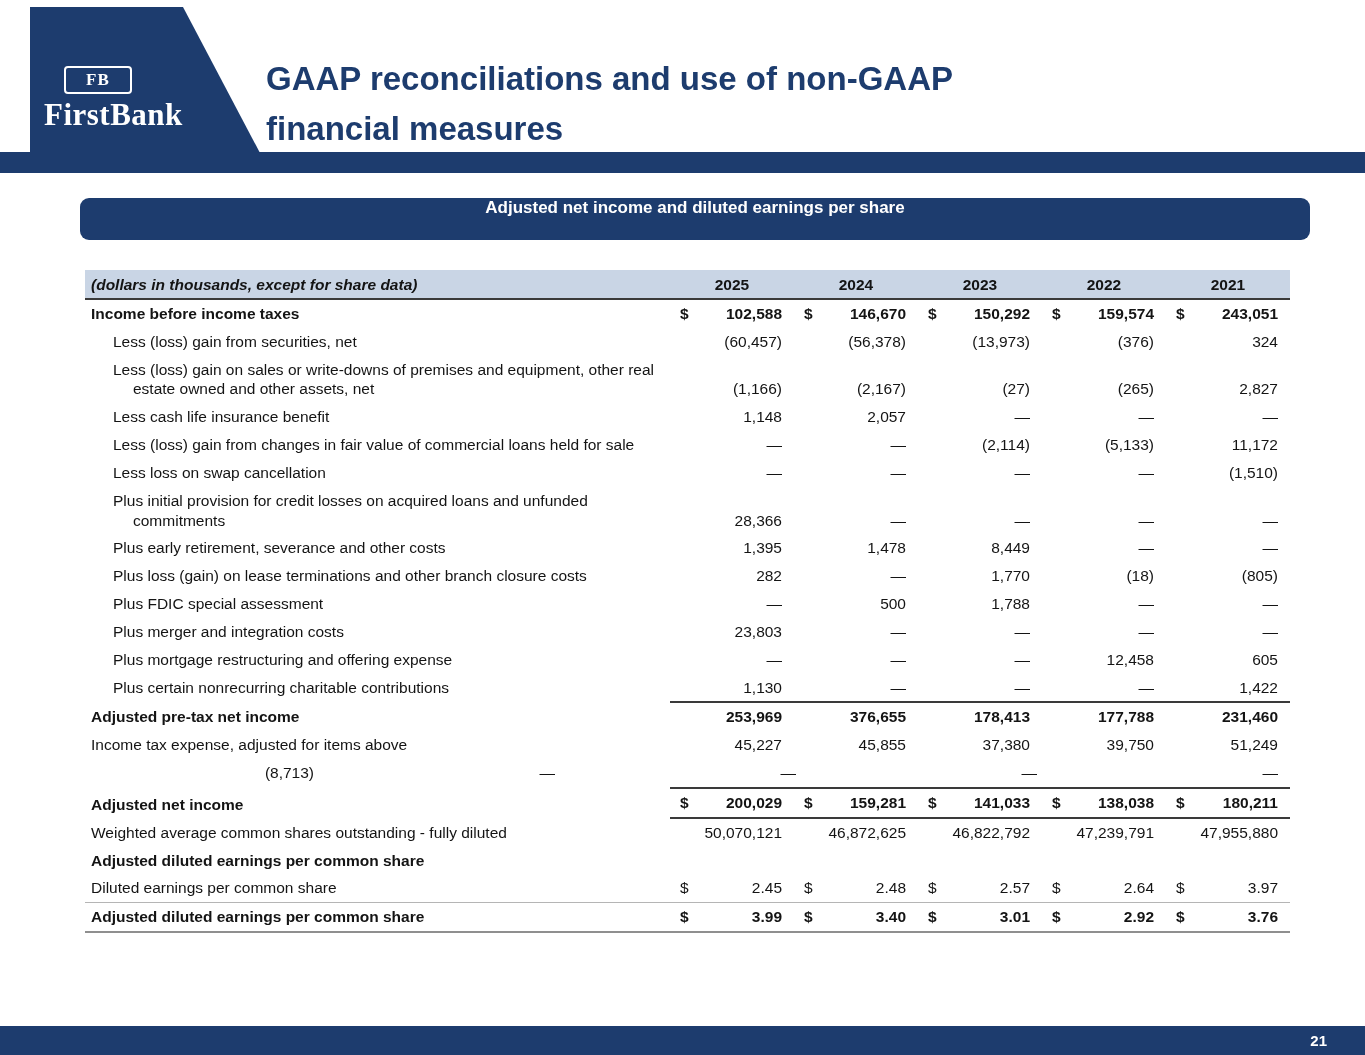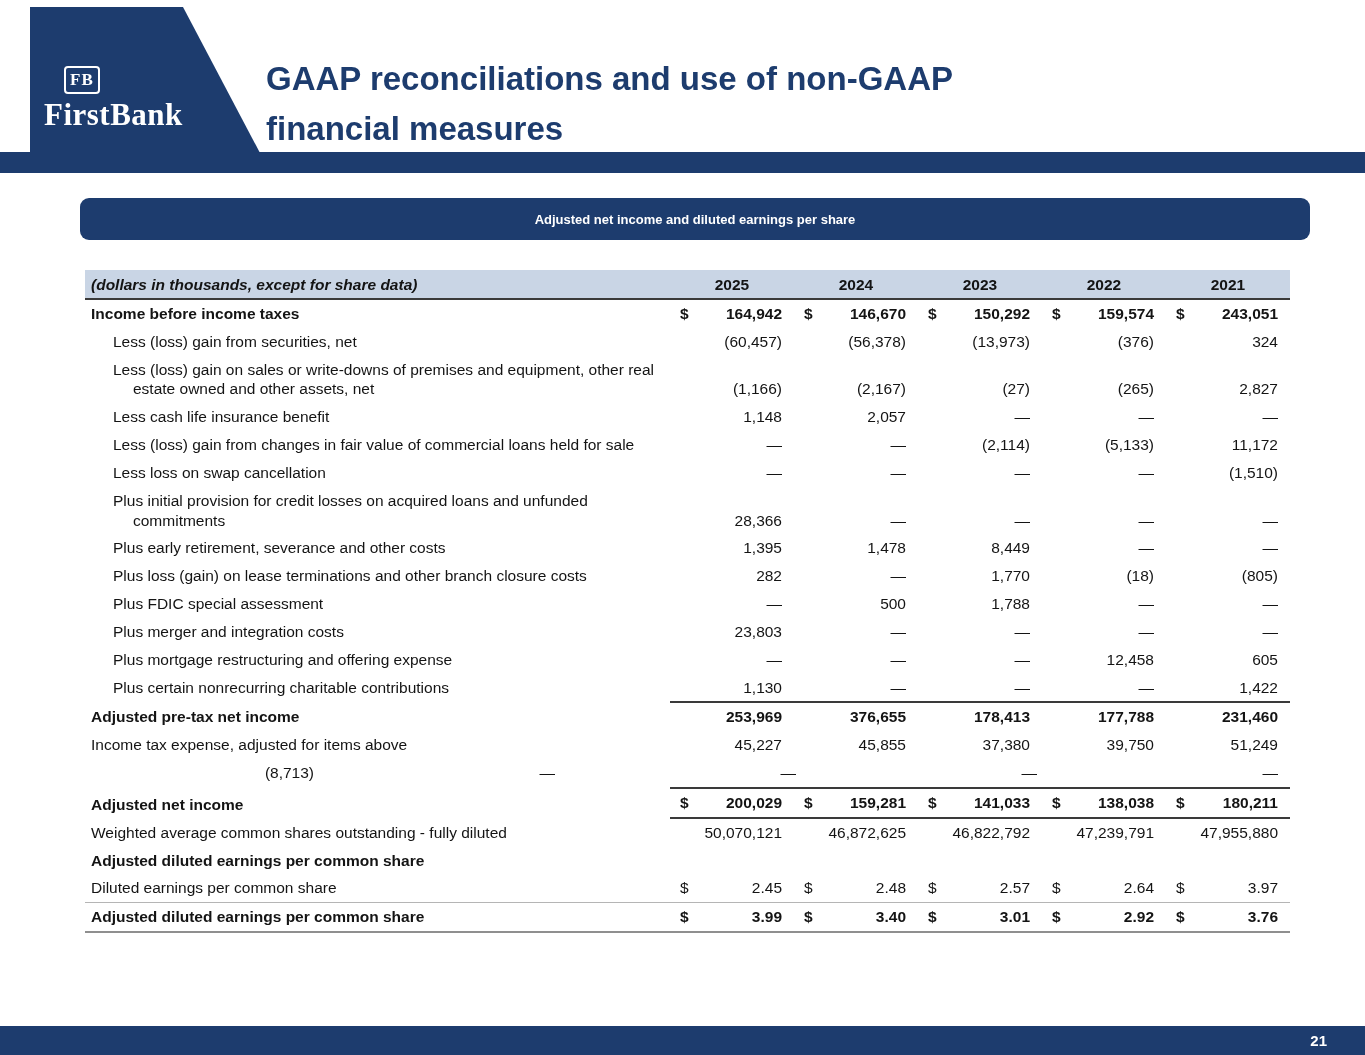--- a/index.html
+++ b/index.html
@@ -5,31 +5,31 @@
   * { margin:0; padding:0; box-sizing:border-box; }
   :root { --navy:#1d3c6e; --line-dark:#3a3a3a; }
   body { font-family:"Liberation Sans", sans-serif; background:#ffffff; }
   .slide { position:relative; width:1365px; height:1055px; background:#fff; overflow:hidden; }
 
   
   .logo-shape { position:absolute; left:30px; top:7px; width:232px; height:146px;
     background:var(--navy); clip-path:polygon(0 0, 153px 0, 230px 100%, 0 100%); }
   .logo { position:absolute; left:44px; top:66px; z-index:2; color:#fff; }
   .fb-badge { display:inline-block; margin-left:20px; margin-bottom:3px;
-    border:2px solid #fff; border-radius:4px; padding:2px 4px;
+    border:2px solid #fff; border-radius:4px; padding:2px 20px;
     font-family:"Liberation Serif", serif; font-weight:bold; font-size:17px; letter-spacing:1px; }
   .wordmark { font-family:"Liberation Serif", serif; font-weight:bold; font-size:31px; letter-spacing:0.5px; }
   .title { position:absolute; left:266px; top:54px; color:var(--navy);
     font-size:33px; font-weight:bold; line-height:1.5; }
   .header-band { position:absolute; left:0; top:152px; width:100%; height:21px; background:var(--navy); }
 
   
   .banner { position:absolute; left:80px; top:198px; width:1230px; height:42px;
-    background:var(--navy); border-radius:9px; color:#fff; font-weight:bold; font-size:13px;
-    display:flex; align-items:center; justify-content:center; }
+    background:var(--navy); border-radius:9px; color:#fff; font-weight:bold; font-size:17px;
+    display:flex; justify-content:center; }
 
   
   .table { position:absolute; left:85px; top:270px; width:1205px;
     font-size:15.5px; color:#141414; border-bottom:2px solid #8f8f8f; }
   .thead { background:#c9d5e5; }
   .thead-top { display:flex; }
   .spacer { flex:0 0 585px; }
   .year-ended { flex:1; text-align:center; font-weight:bold; padding:5px 0 3px;
     border-bottom:2px solid var(--line-dark); }
   .thead-years { display:flex; align-items:flex-start; border-bottom:2px solid var(--line-dark); }
@@ -87,21 +87,21 @@
             <div class="ycell">2021</div>
           </div>
       </div>
     </div>
     <div class="tbody">
         <div class="trow bold">
           <div class="tlabel">Income before income taxes</div>
           <div class="tvals">
             <div class="tcell">
               <span>$</span>
-              <span>164,942</span>
+              <span>102,588</span>
             </div>
             <div class="tcell">
               <span>$</span>
               <span>146,670</span>
             </div>
             <div class="tcell">
               <span>$</span>
               <span>150,292</span>
             </div>
             <div class="tcell">

